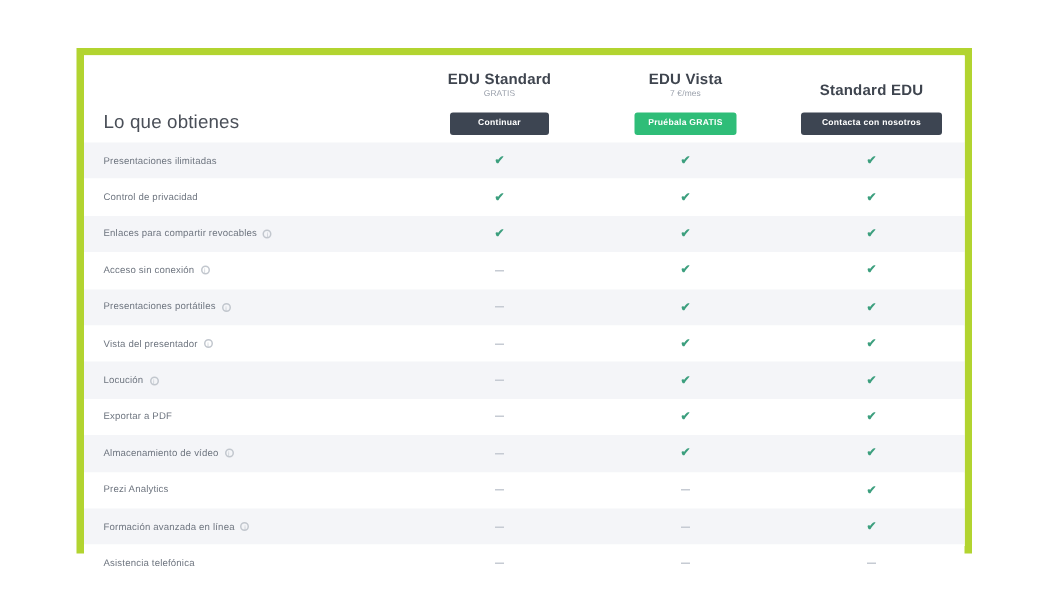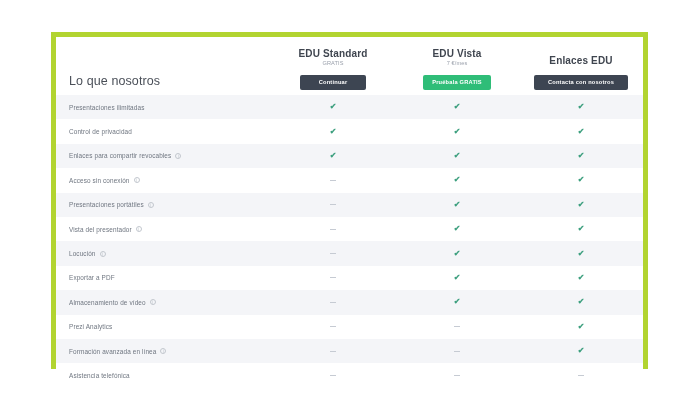--- a/index.html
+++ b/index.html
@@ -152,42 +152,42 @@
 </style>
 </head>
 <body>
 
 <div id="screen">
   <div id="frame">
     <div id="table">
 
       <div class="head-row">
         <div class="col-feature">
-          <div class="section-title">Lo que nosotros</div>
+          <div class="section-title">Lo que obtienes</div>
         </div>
 
         <div class="col-plan">
           <div class="plan-head">
             <div class="plan-name">EDU Standard</div>
             <div class="plan-sub">GRATIS</div>
             <button class="plan-cta cta-dark">Continuar</button>
           </div>
         </div>
 
         <div class="col-plan">
           <div class="plan-head">
             <div class="plan-name">EDU Vista</div>
             <div class="plan-sub">7 €/mes</div>
             <button class="plan-cta cta-green">Pruébala GRATIS</button>
           </div>
         </div>
 
         <div class="col-plan">
           <div class="plan-head no-sub">
-            <div class="plan-name">Enlaces EDU</div>
+            <div class="plan-name">Standard EDU</div>
             <button class="plan-cta cta-wide">Contacta con nosotros</button>
           </div>
         </div>
       </div>
 
       <div id="rows-host">
           <div class="row odd">
             <div class="col-feature">
               <div class="feat-label">
                 <span>Presentaciones ilimitadas</span>

